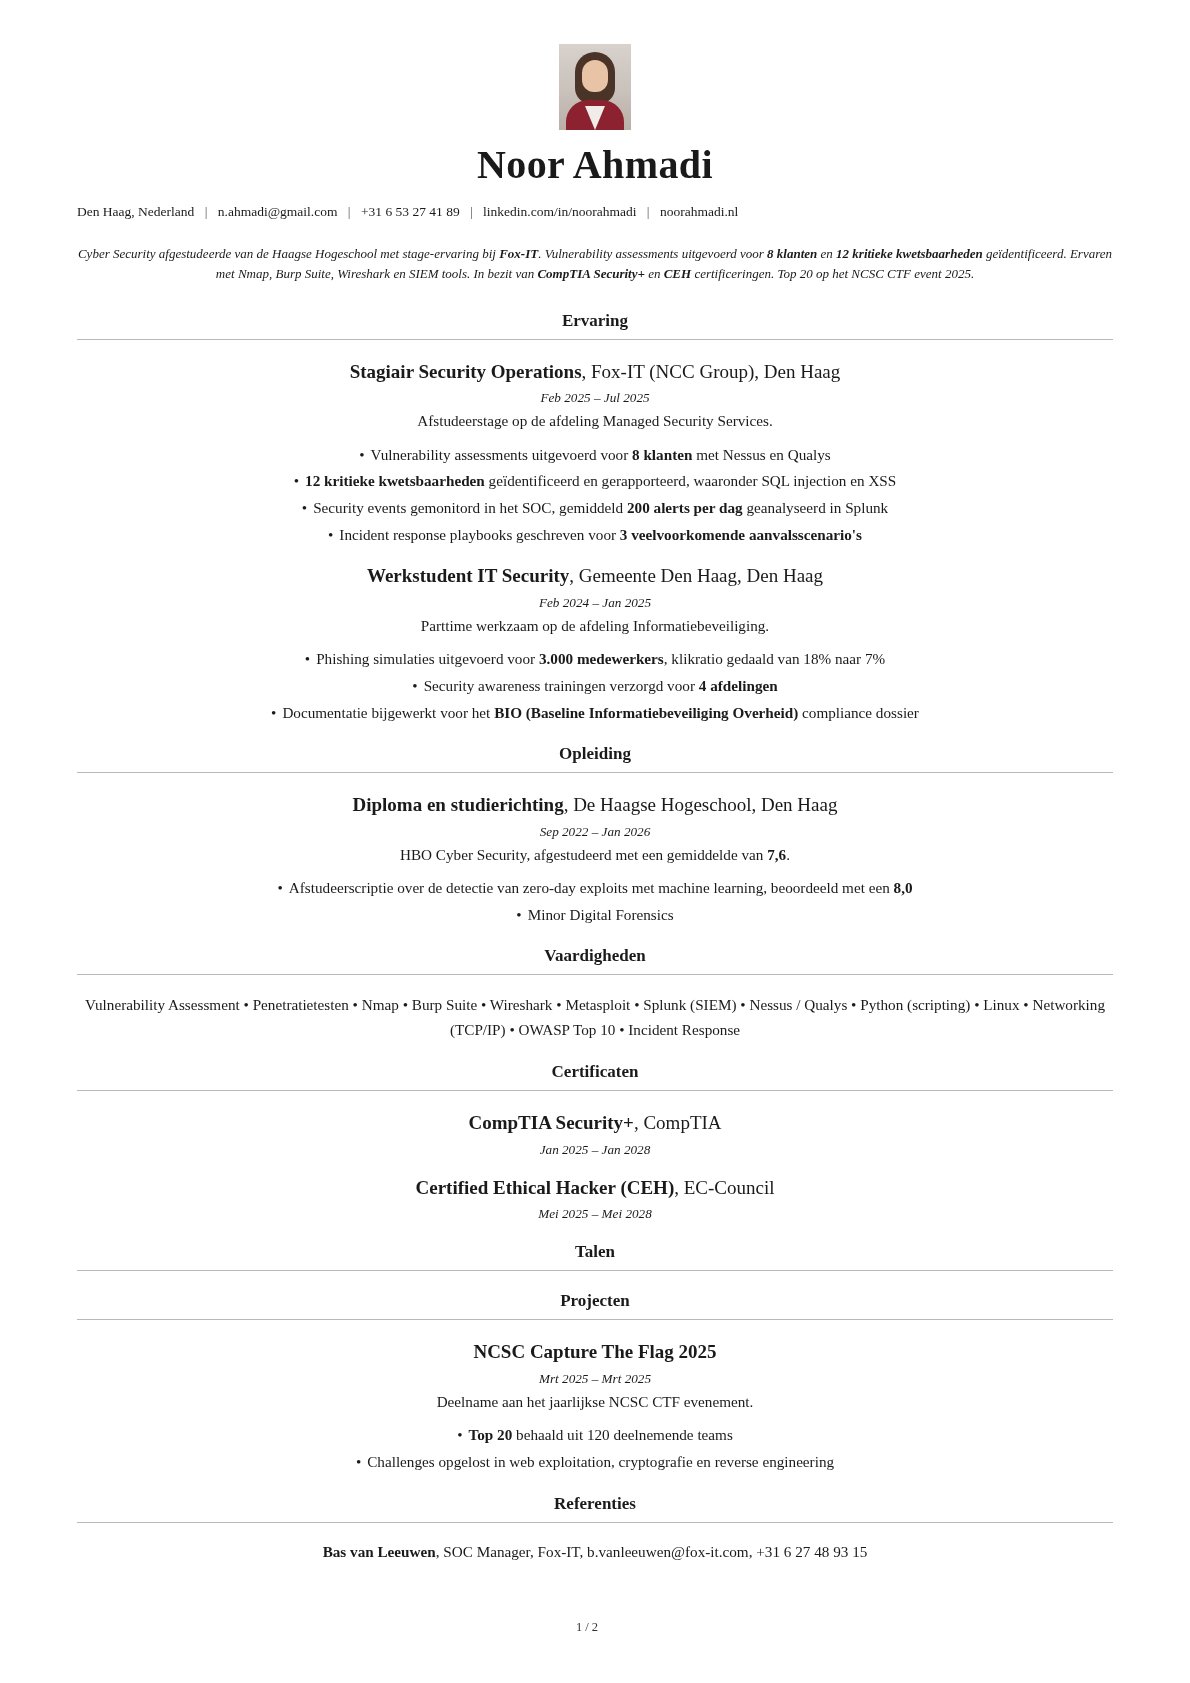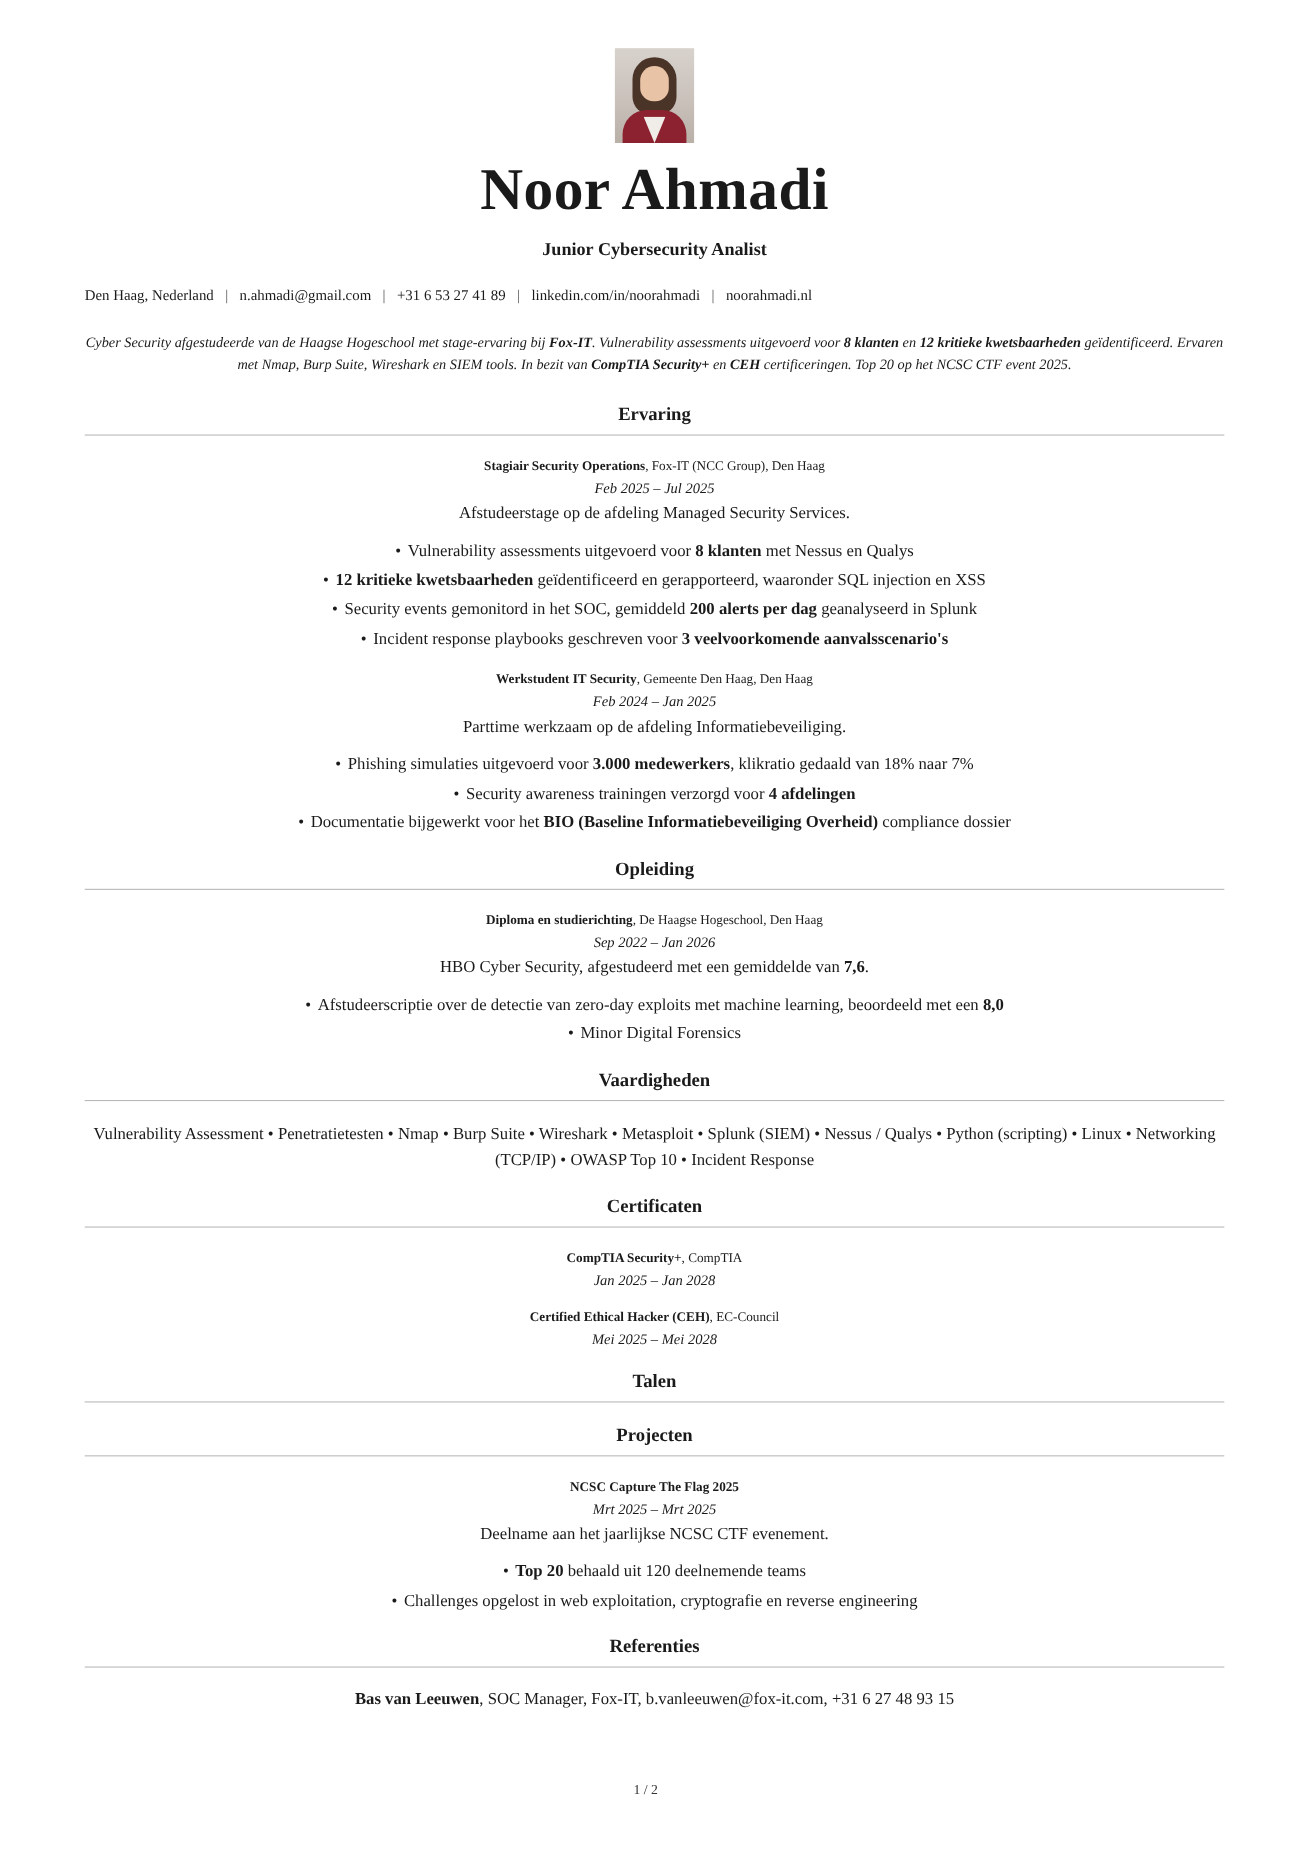--- a/index.html
+++ b/index.html
@@ -80,21 +80,21 @@
     bottom: 0;
     width: 20px;
     height: 24px;
     margin-left: -10px;
     background: #f0ece8;
     clip-path: polygon(50% 100%, 0 0, 100% 0);
   }
 
   .name {
     text-align: center;
-    font-size: 54px;
+    font-size: 40px;
     font-weight: bold;
     letter-spacing: 0.4px;
     line-height: 1.05;
     margin: 0 0 16px 0;
   }
   .headline {
     text-align: center;
     font-size: 16.5px;
     font-weight: bold;
     margin: 0 0 22px 0;
@@ -127,21 +127,21 @@
     margin: 20px 0 8px 0;
   }
   .rule {
     border: 0;
     border-top: 1px solid #b9b9b9;
     margin: 0 0 18px 0;
   }
 
   .entry { text-align: center; margin-bottom: 16px; }
   .entry-title {
-    font-size: 12px;
+    font-size: 19px;
     line-height: 1.5;
     margin-bottom: 4px;
   }
   .entry-title b { font-weight: bold; }
   .entry-dates {
     font-size: 13.2px;
     font-style: italic;
     margin-bottom: 4px;
   }
   .entry-desc {
@@ -192,21 +192,20 @@
       <div class="photo">
         <div class="bg"></div>
         <div class="hair"></div>
         <div class="face"></div>
         <div class="body"></div>
         <div class="collar"></div>
       </div>
     </div>
 
     <h1 class="name">Noor Ahmadi</h1>
-    <div class="headline">Junior Cybersecurity Analist</div>
 
     <div class="contact">
       <span>Den Haag, Nederland</span>
       <span class="sep">|</span>
       <span>n.ahmadi@gmail.com</span>
       <span class="sep">|</span>
       <span>+31 6 53 27 41 89</span>
       <span class="sep">|</span>
       <span>linkedin.com/in/noorahmadi</span>
       <span class="sep">|</span>

